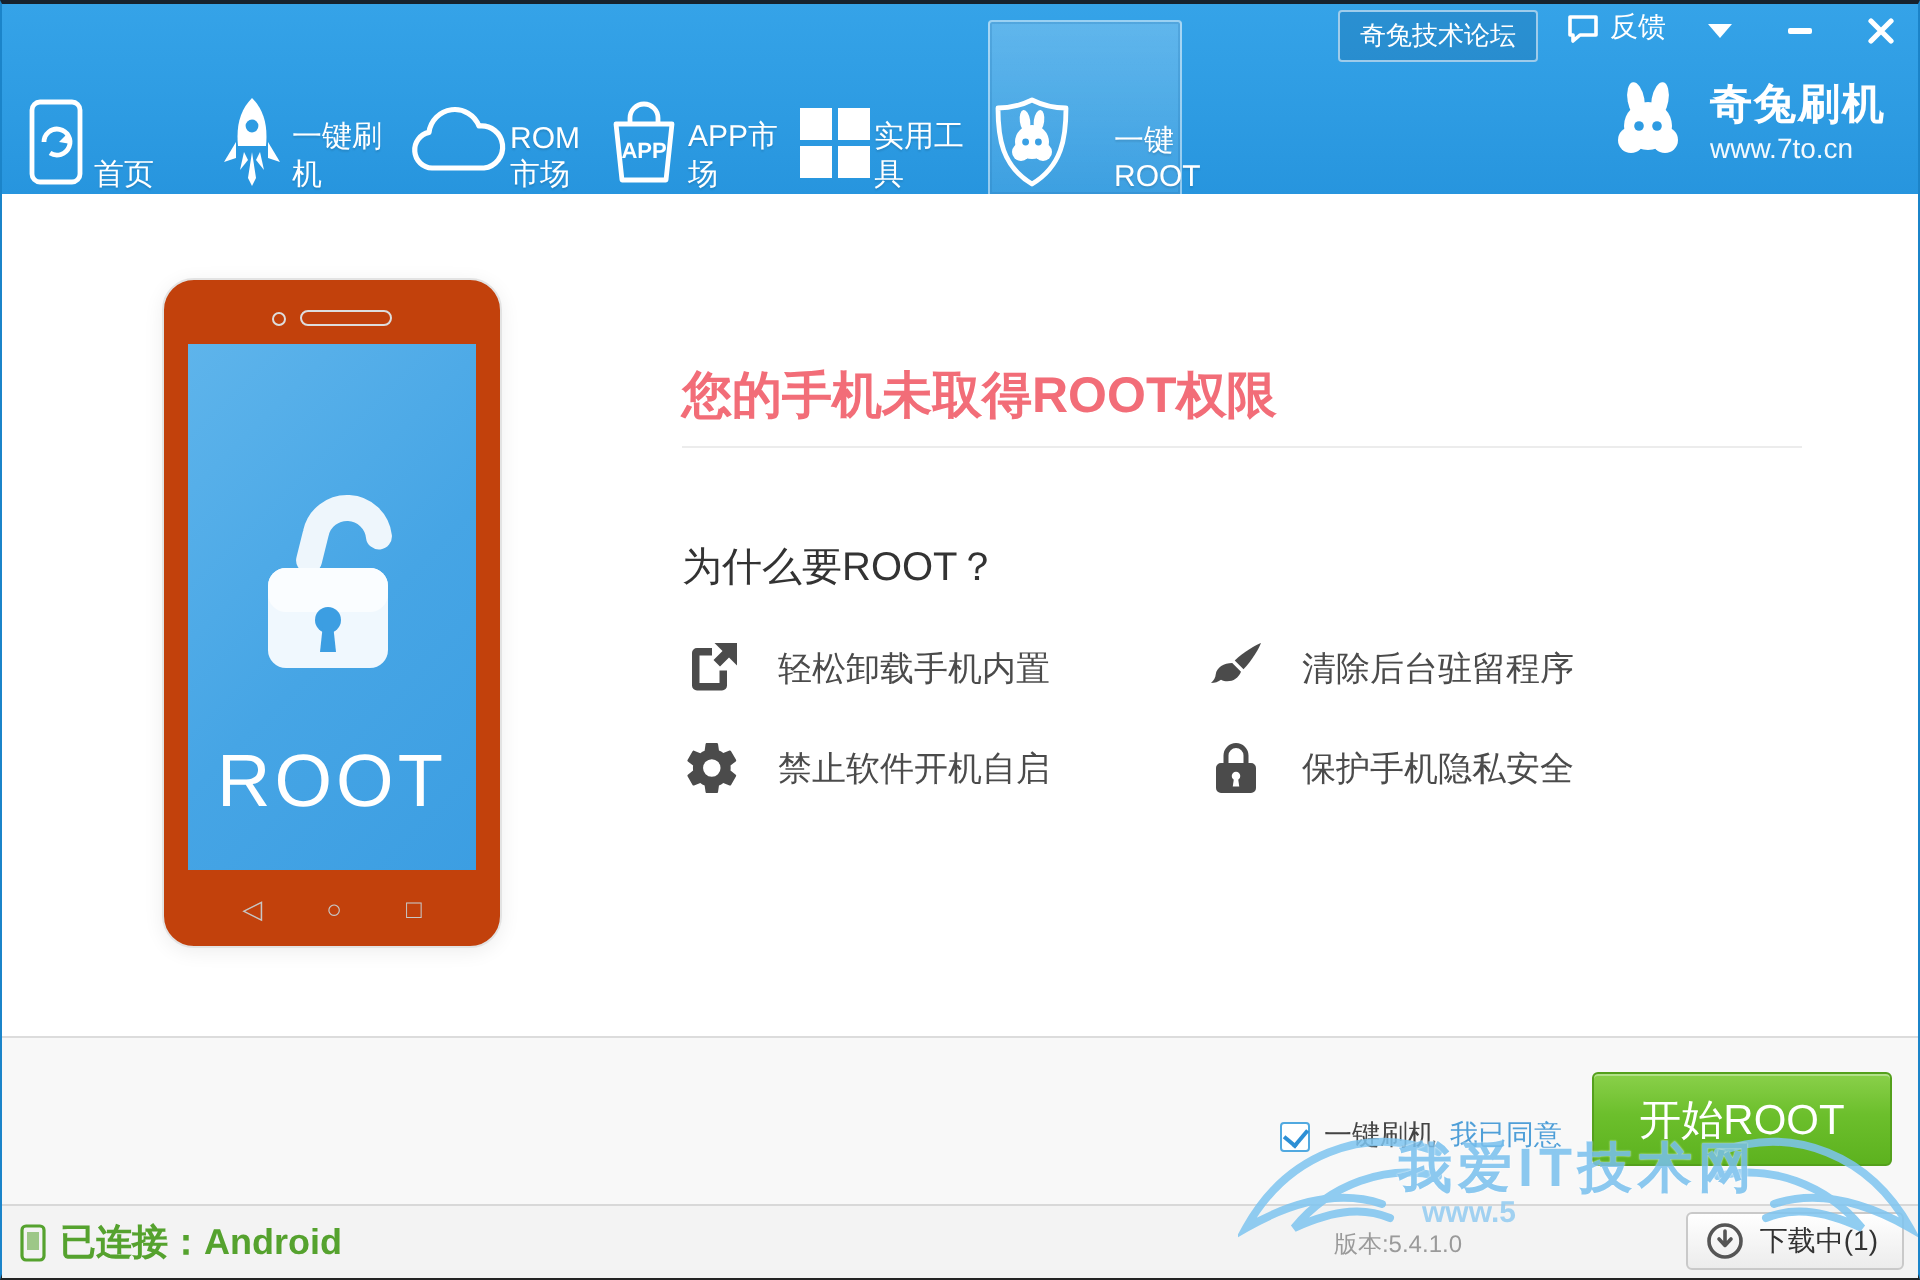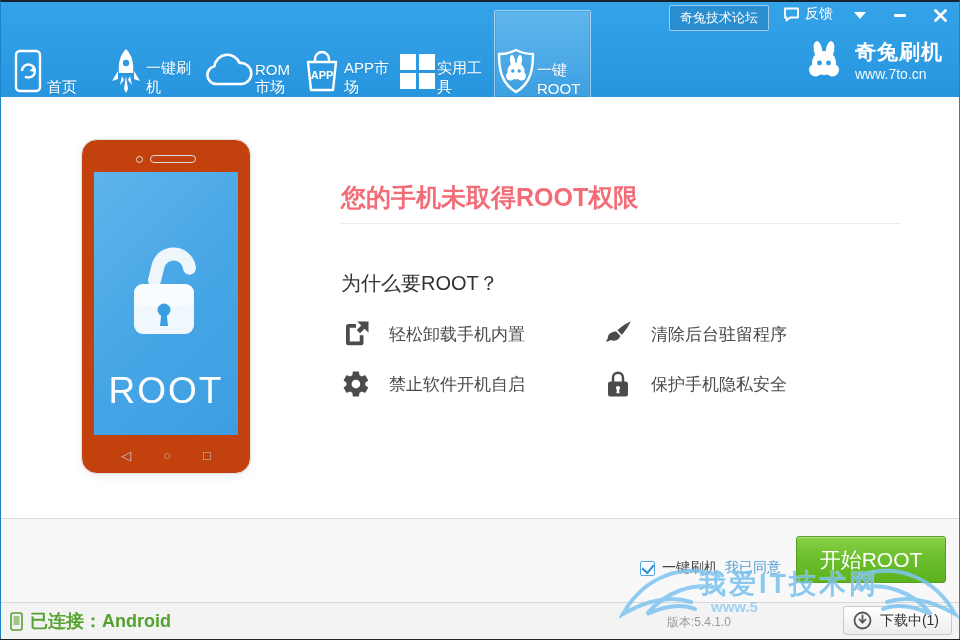--- a/index.html
+++ b/index.html
@@ -13,21 +13,21 @@
   
   .header{ position:absolute; left:0; top:0; width:100%; height:95px;
     background:linear-gradient(180deg,#35a3e8 0%,#2d9be2 60%,#2795de 100%); }
   .nav{ position:absolute; left:8px; top:0; height:95px; display:flex; }
   .nav-item{ width:97px; height:87px; margin-top:8px; display:flex; flex-direction:row;
     align-items:flex-end; justify-content:flex-start; color:#fff; cursor:pointer; }
   .nav-item .ni-icon{ height:52px; display:flex; align-items:center; justify-content:center; }
   .nav-item .ni-label{ font-size:15px; margin-top:1px; text-shadow:0 1px 1px rgba(0,0,0,.12); }
   .nav-item.active{ background:linear-gradient(180deg,rgba(255,255,255,.22),rgba(255,255,255,.10));
     border:1px solid rgba(255,255,255,.45); border-bottom:none; border-radius:2px 2px 0 0;
-    box-shadow:inset 0 0 0 1px rgba(40,120,180,.25); }
+    box-shadow:inset 0 0 0 1px rgba(40,120,180,.25);gap:20px; }
 
   .titlebar{ position:absolute; right:6px; top:3px; height:24px; display:flex;
     align-items:flex-start; gap:14px; color:#fff;padding-left:40px; }
   .forum-btn{ font-size:13px; padding:3px 10px; background:rgba(0,60,110,.18);
     border:1px solid rgba(255,255,255,.55); border-radius:2px; cursor:pointer; }
   .feedback{ display:flex; align-items:center; gap:5px; font-size:14px; cursor:pointer; }
   .tb-btn{ width:26px; height:20px; display:flex; align-items:center; justify-content:center; cursor:pointer; }
   .caret{ width:0; height:0; border-left:6px solid transparent; border-right:6px solid transparent;
     border-top:7px solid #fff; }
   .minbar{ width:12px; height:3px; background:#fff; border-radius:1px; }

